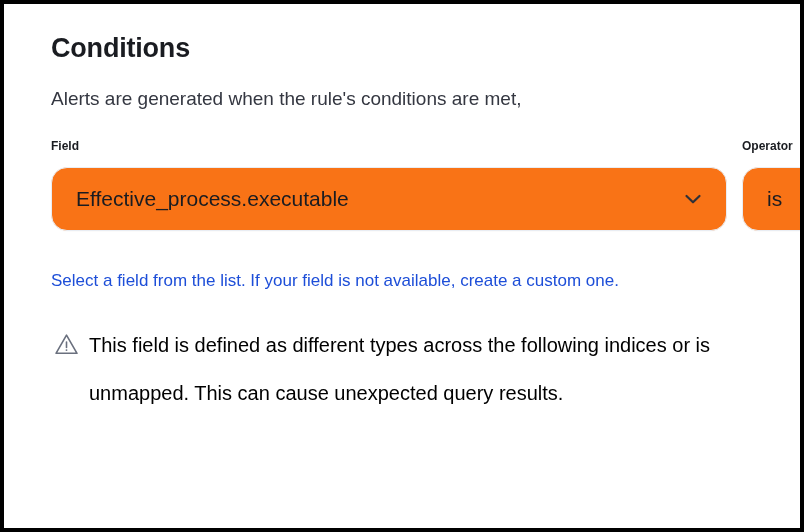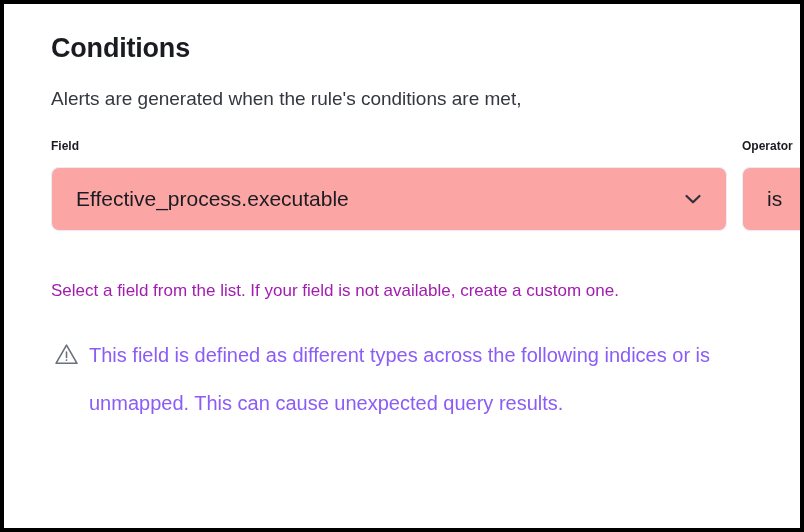--- a/index.html
+++ b/index.html
@@ -77,23 +77,23 @@
     color: #1a1c21;
     line-height: 20px;
     white-space: nowrap;
     display: block;
   }
 
   .select {
     position: relative;
     margin-top: 11px;
     height: 64px;
-    background: #fca5a5;
+    background: #f97316;
     border: 1px solid #e9edf3;
-    border-radius: 8px;
+    border-radius: 16px;
     display: flex;
     align-items: center;
     box-shadow: 0 1px 0 0 rgba(0,0,0,0.015);
   }
 
   .select-value {
     font-size: 21px;
     color: #1a1c21;
     padding-left: 24px;
     white-space: nowrap;
@@ -108,32 +108,32 @@
     width: 22px;
     height: 22px;
     display: block;
   }
 
   .select-caret svg { display: block; }
 
   .help-text {
     font-size: 17px;
     line-height: 25px;
-    color: #a21caf;
-    margin-top: 22px;
+    color: #1d4ed8;
+    margin-top: 12px;
     width: 630px;
   }
 
   .warning {
     position: relative;
     margin-top: 28px;
     padding-left: 38px;
     font-size: 20px;
     line-height: 48px;
-    color: #8b5cf6;
+    color: #000000;
     width: 680px;
   }
 
   .warning-icon {
     position: absolute;
     left: 3px;
     top: 11px;
     width: 25px;
     height: 25px;
   }

